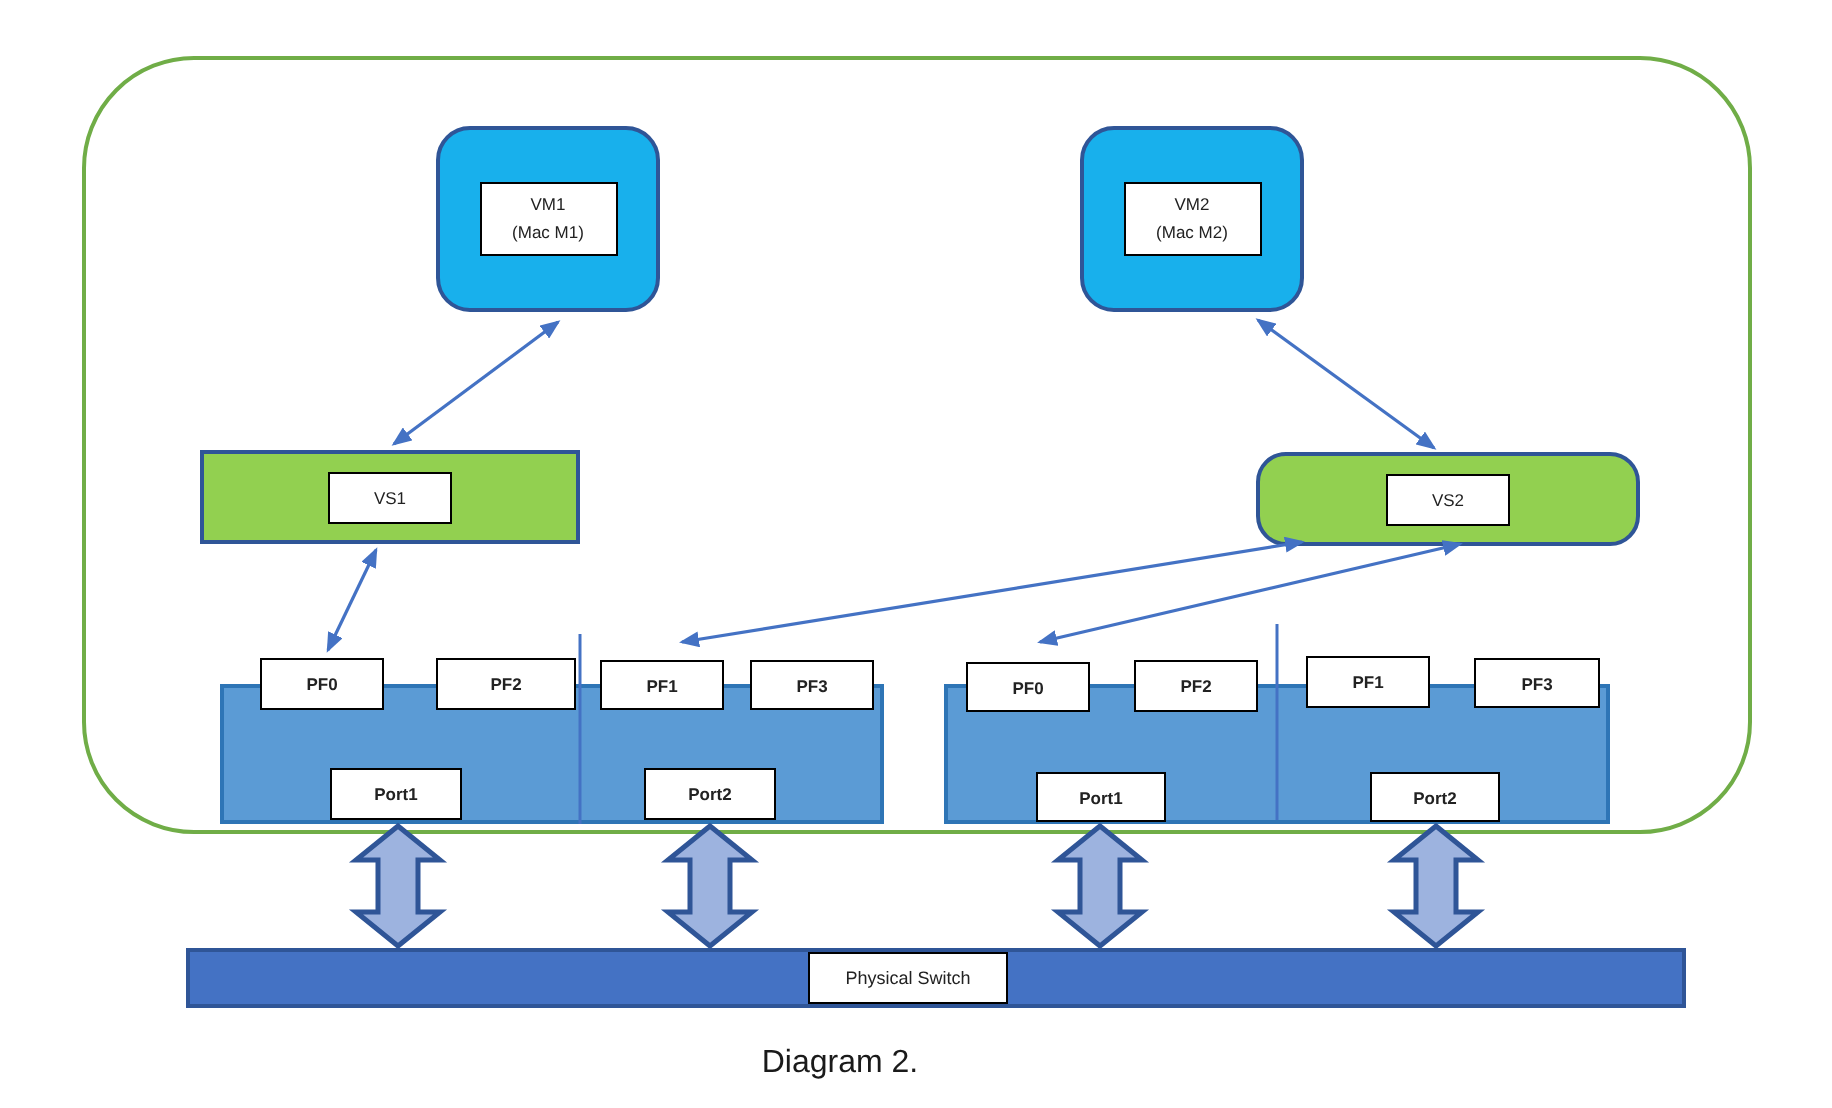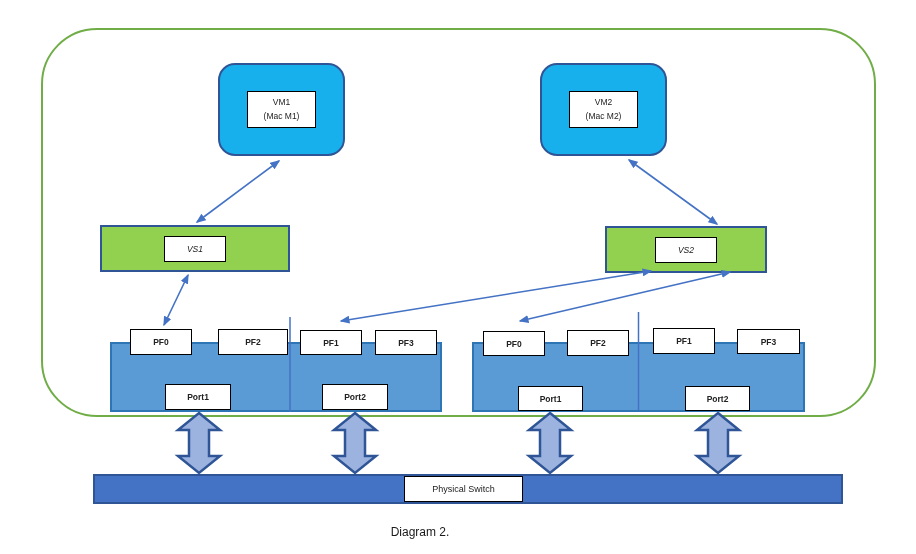--- a/index.html
+++ b/index.html
@@ -17,62 +17,62 @@
   html,body{background:#fff;}
   body{font-family:"Liberation Sans", sans-serif;}
   .stage{
     position:relative;width:916px;height:554px;background:#fff;overflow:hidden;
   }
   .host-outline{
     position:absolute;left:41px;top:28px;width:835px;height:389px;
     border:2.5px solid var(--outline-green);border-radius:56px;background:transparent;
   }
   .vm{
-    position:absolute;width:127px;height:93px;background:var(--vm-fill);
+    position:absolute;width:112px;height:93px;background:var(--vm-fill);
     border:2.5px solid var(--shape-border-blue);border-radius:17px;
     display:flex;align-items:center;justify-content:center;
   }
   .vm-label{
     width:69px;height:37px;background:#fff;border:1.4px solid #000;
     display:flex;flex-direction:column;align-items:center;justify-content:center;
     font-size:8.5px;line-height:1.55;color:#222;text-align:center;
   }
   .vs{
     position:absolute;height:47px;background:var(--vs-fill);
     border:2.5px solid var(--shape-border-blue);
-    display:flex;align-items:center;justify-content:center;font-style:italic;
+    display:flex;align-items:center;justify-content:center;
   }
   .vs-label{
     width:62px;height:26px;background:#fff;border:1.4px solid #000;
     display:flex;align-items:center;justify-content:center;
     font-size:8.5px;color:#222;
   }
   .nic{
     position:absolute;height:70px;background:var(--nic-fill);
     border:2px solid var(--nic-border);
   }
   .chip{
     position:absolute;background:#fff;border:1.4px solid #000;
     display:flex;align-items:center;justify-content:center;
     font-size:8.5px;color:#222;white-space:nowrap;font-weight:bold;
   }
   .switch-bar{
     position:absolute;left:93px;top:474px;width:750px;height:30px;
     background:var(--switch-fill);border:2px solid var(--shape-border-blue);
   }
   .switch-label{
-    position:absolute;left:404px;top:476px;width:119px;height:26px;
+    position:absolute;left:404px;top:476px;width:100px;height:26px;
     background:#fff;border:1.4px solid #000;
     display:flex;align-items:center;justify-content:center;
     font-size:9px;color:#222;
   }
   .caption{
     position:absolute;left:300px;top:517px;width:240px;height:30px;
     display:flex;align-items:center;justify-content:center;
-    font-size:12px;color:#1a1a1a;
+    font-size:16px;color:#1a1a1a;
   }
   svg.overlay{
     position:absolute;left:0;top:0;width:916px;height:554px;pointer-events:none;
   }
   .connector{stroke:var(--connector-blue);stroke-width:1.6;fill:none;}
   .arrowhead{fill:var(--connector-blue);}
   .divider{stroke:var(--connector-blue);stroke-width:1.5;}
   .block-arrow{fill:var(--block-arrow-fill);stroke:var(--shape-border-blue);stroke-width:2.5;stroke-linejoin:miter;}
 </style>
 </head>
@@ -93,21 +93,21 @@
     <div class="vm-label">
       <span>VM2</span>
       <span>(Mac M2)</span>
     </div>
   </div>
 
   <div class="vs" style="left:100px;top:225px;width:190px;">
     <div class="vs-label">VS1</div>
   </div>
 
-  <div class="vs" style="left:605px;top:226px;width:162px;">
+  <div class="vs" style="left:628px;top:226px;width:192px;border-radius:15px;">
     <div class="vs-label">VS2</div>
   </div>
 
   <div class="nic" style="left:110px;top:342px;width:332px;"></div>
   <div class="chip" style="left:130px;top:329px;width:62px;height:26px;">PF0</div>
   <div class="chip" style="left:218px;top:329px;width:70px;height:26px;">PF2</div>
   <div class="chip" style="left:300px;top:330px;width:62px;height:25px;">PF1</div>
   <div class="chip" style="left:375px;top:330px;width:62px;height:25px;">PF3</div>
   <div class="chip" style="left:165px;top:384px;width:66px;height:26px;">Port1</div>
   <div class="chip" style="left:322px;top:384px;width:66px;height:26px;">Port2</div>

